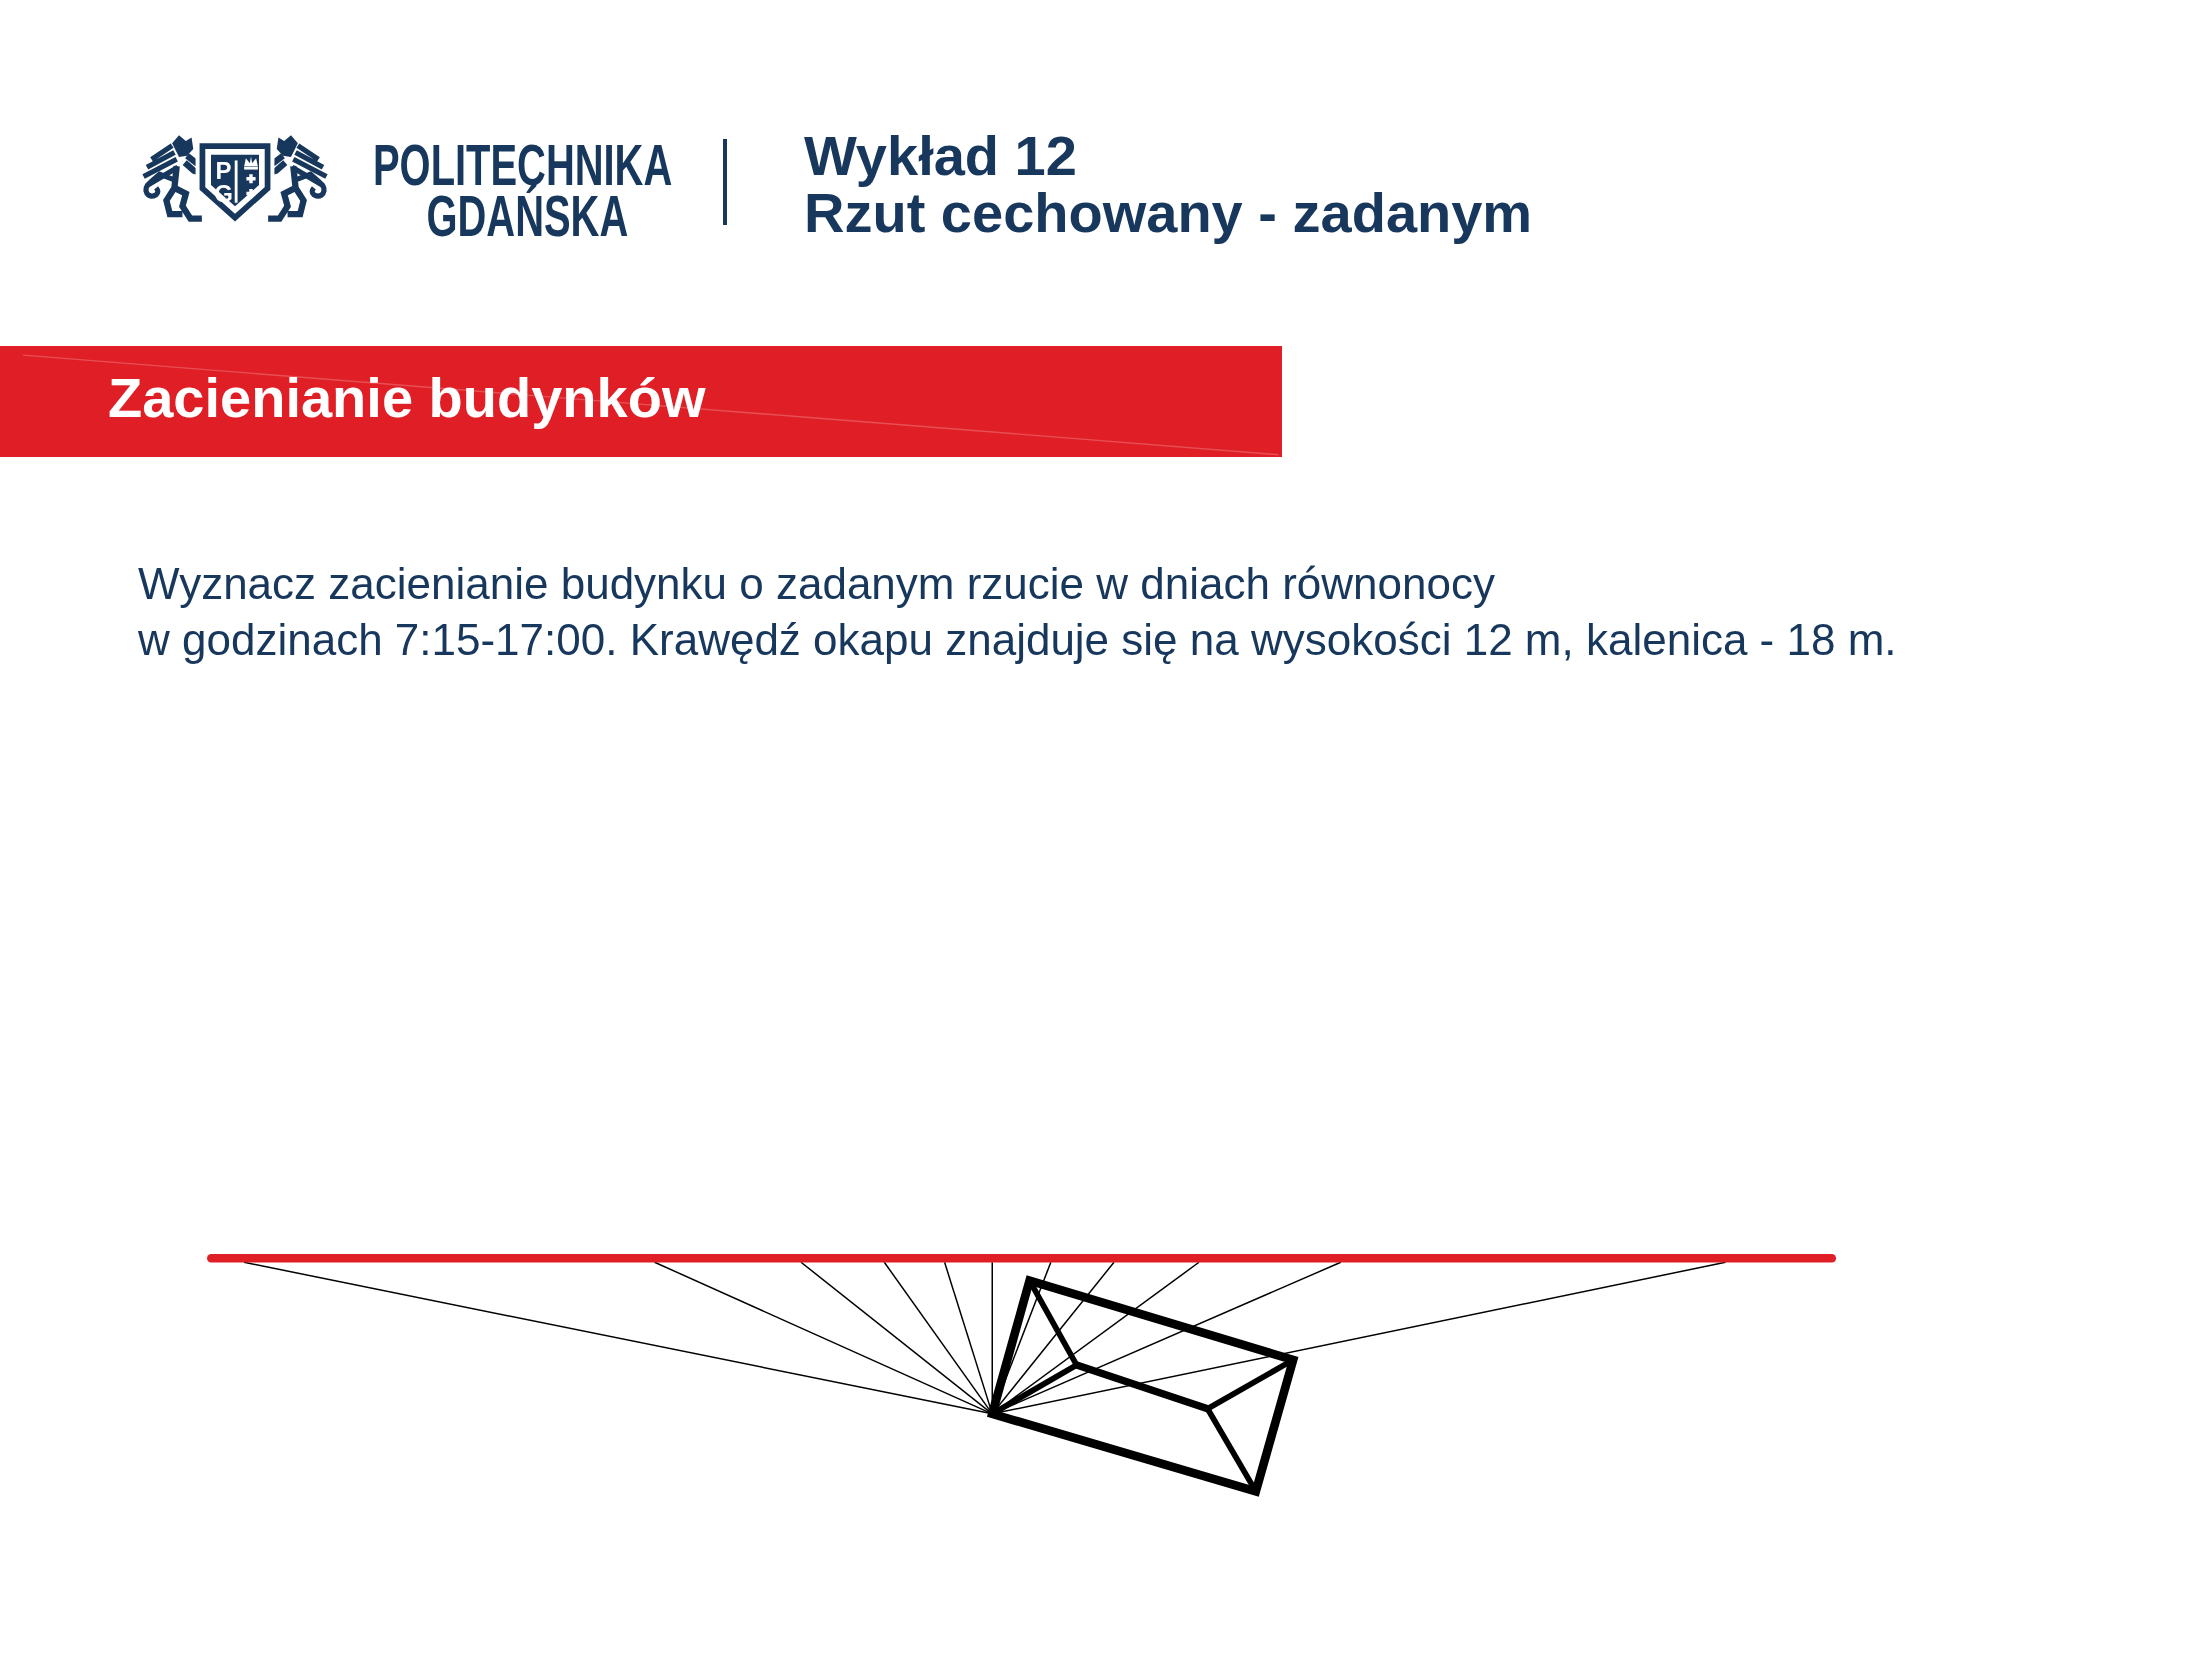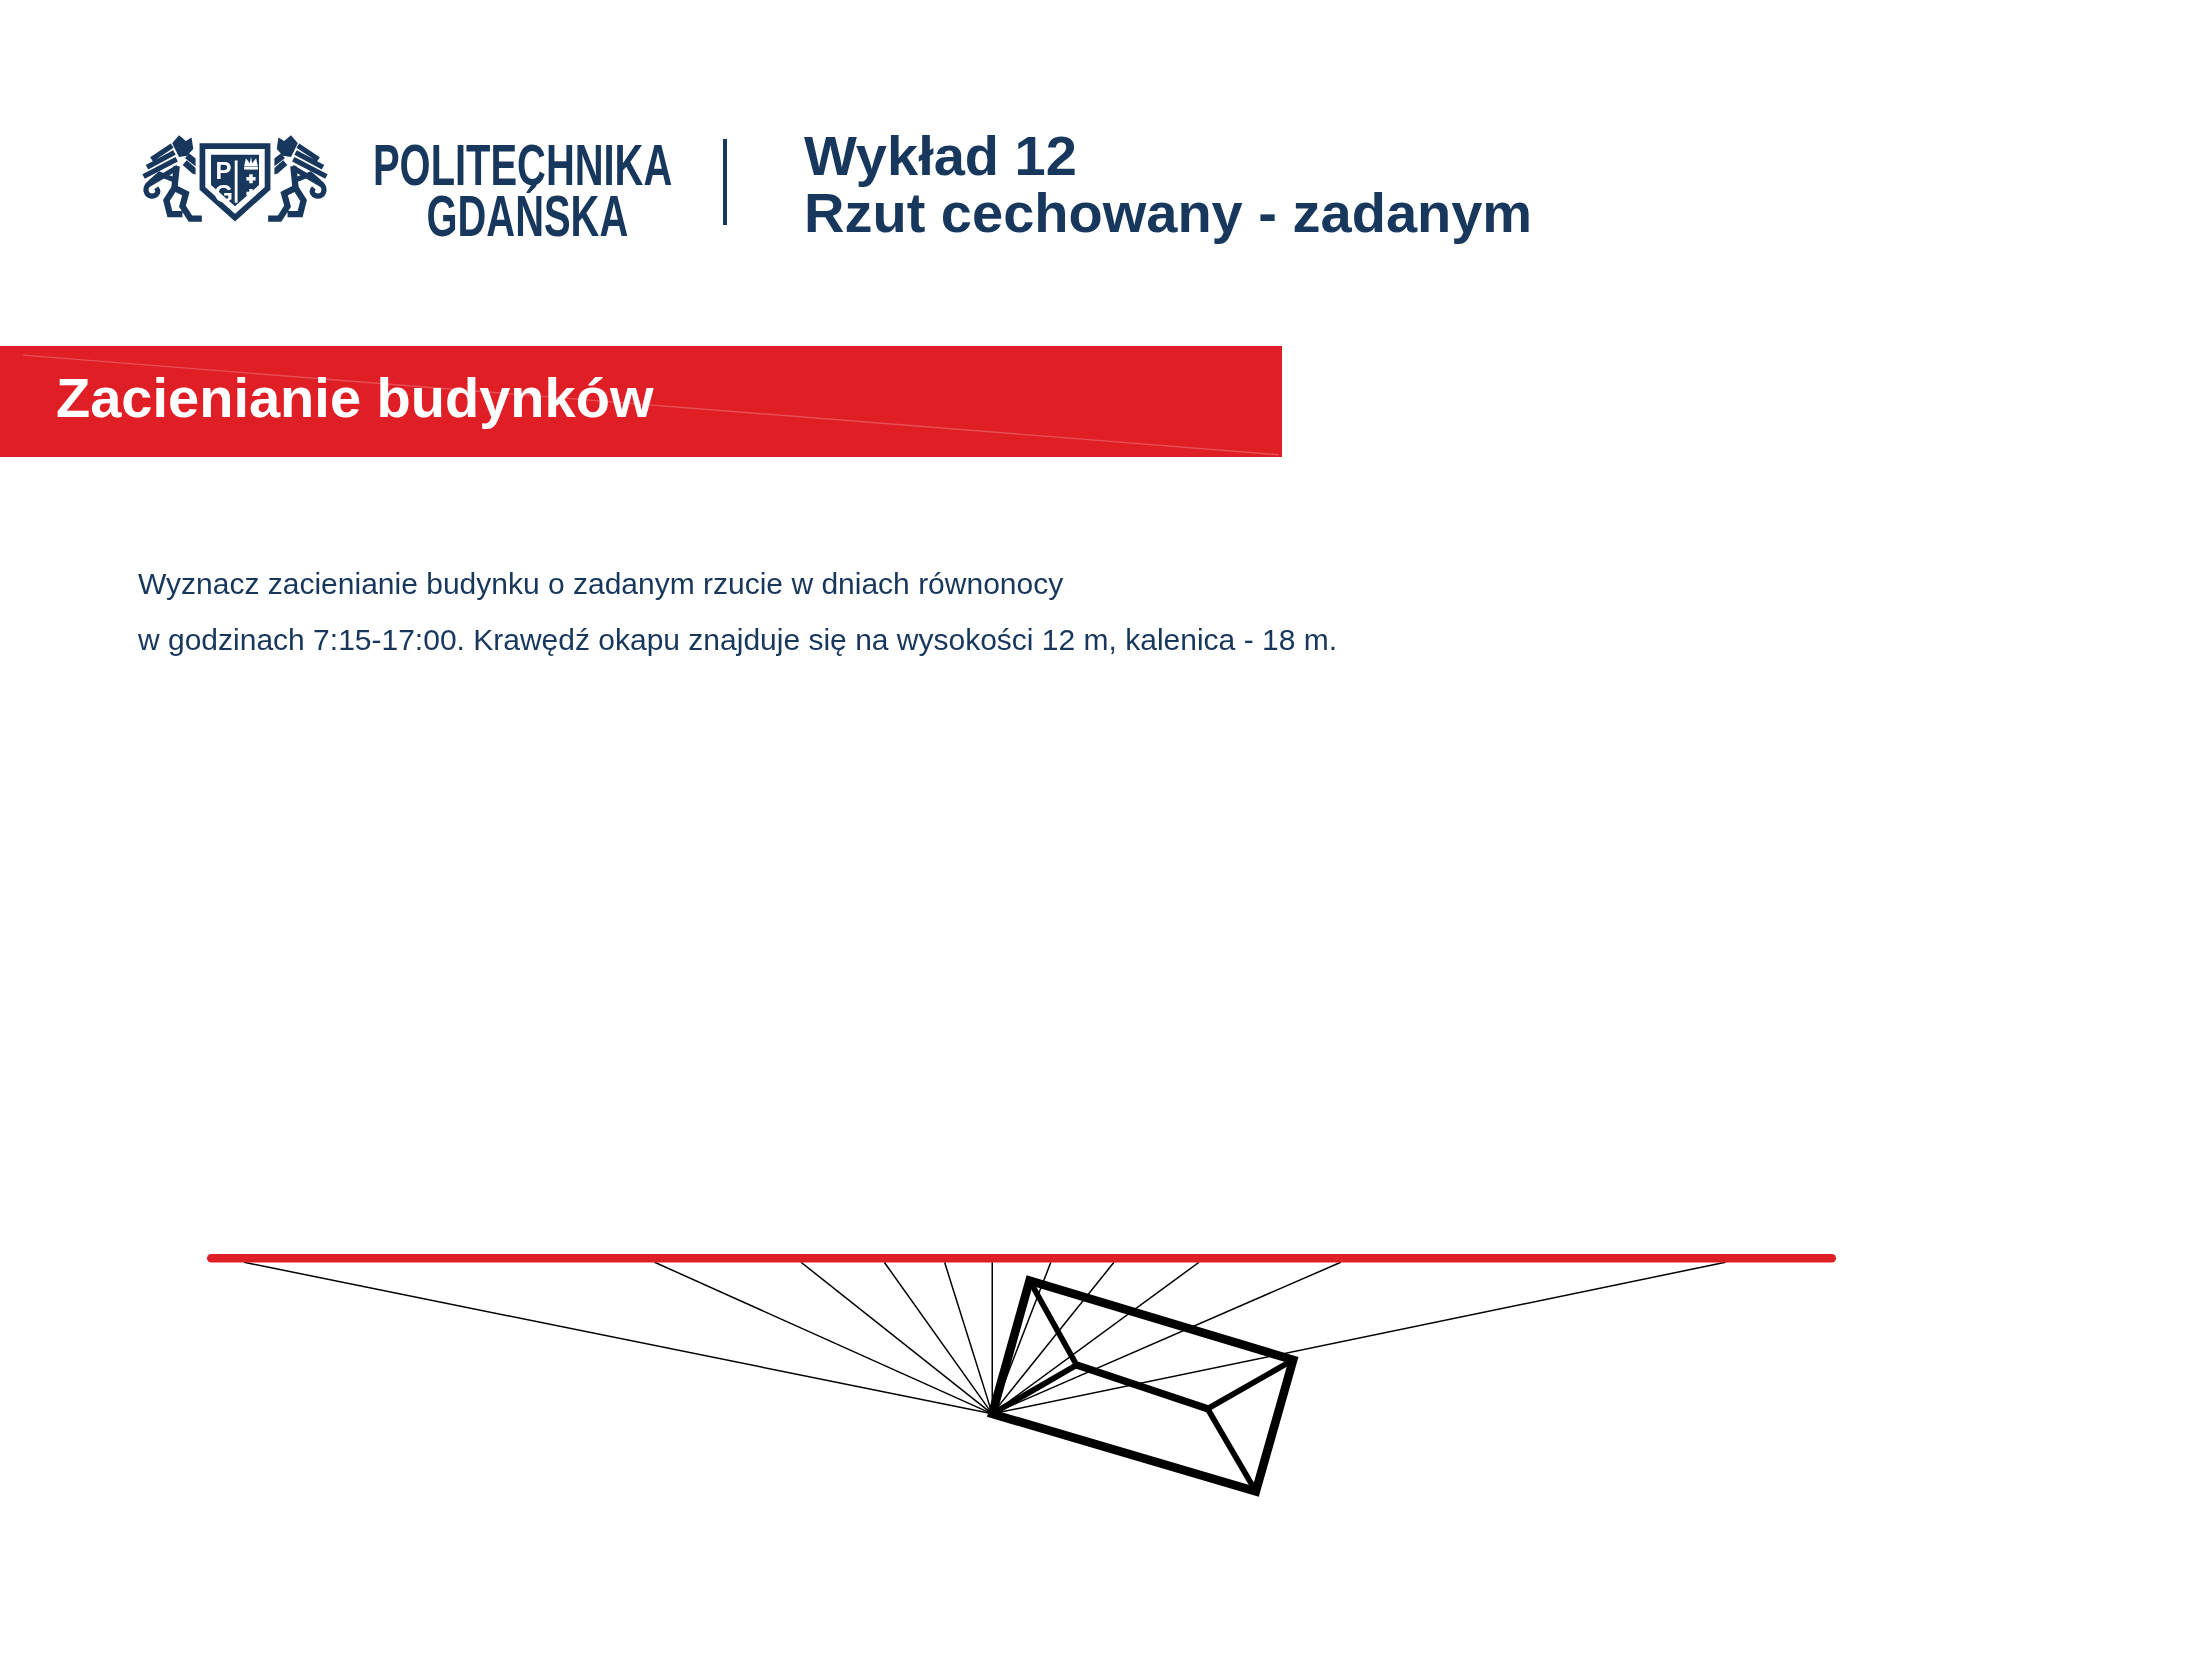--- a/index.html
+++ b/index.html
@@ -30,33 +30,33 @@
   .lecture{
     position:absolute;left:804px;top:127px;
     font-weight:bold;font-size:56px;line-height:57px;
     color:var(--navy);white-space:nowrap;
   }
   
   .banner{
     position:absolute;left:0;top:346px;width:1282px;height:111px;
     background:var(--red);
     display:flex;align-items:center;
-    padding-left:56px;box-sizing:border-box;
+    padding-left:108px;box-sizing:border-box;
   }
   .banner svg.diag{position:absolute;left:0;top:0;width:100%;height:100%;}
   .banner h1{
     position:relative;
     margin:0;padding-bottom:8px;
     font-size:56px;font-weight:bold;color:var(--white);
     white-space:nowrap;
   }
   
   .task{
     position:absolute;left:138px;top:556px;margin:0;
-    font-size:30px;line-height:56px;color:var(--navy);
+    font-size:44px;line-height:56px;color:var(--navy);
     white-space:nowrap;
   }
   
   #diagram{position:absolute;left:0;top:0;width:2205px;height:1654px;}
   .shield-letter{
     font-family:"Liberation Sans",sans-serif;
     font-weight:bold;font-size:42px;fill:var(--white);
   }
 </style>
 </head>

